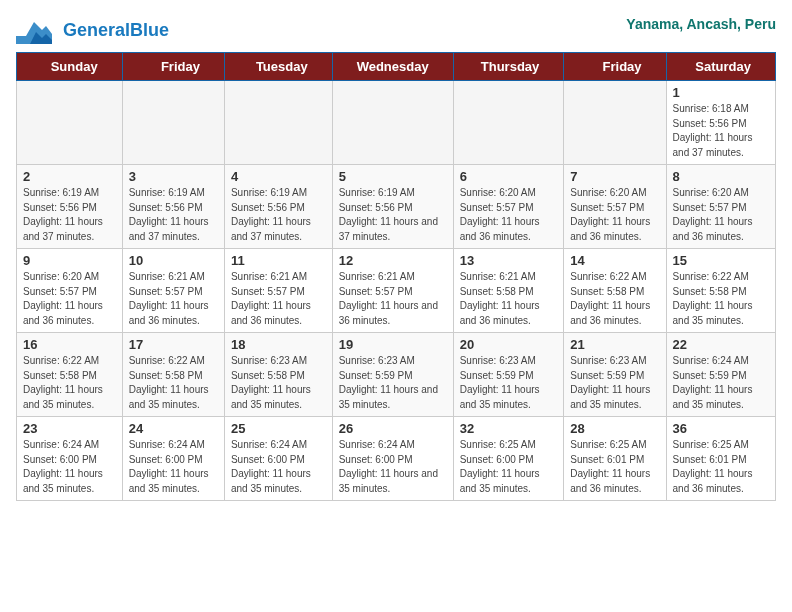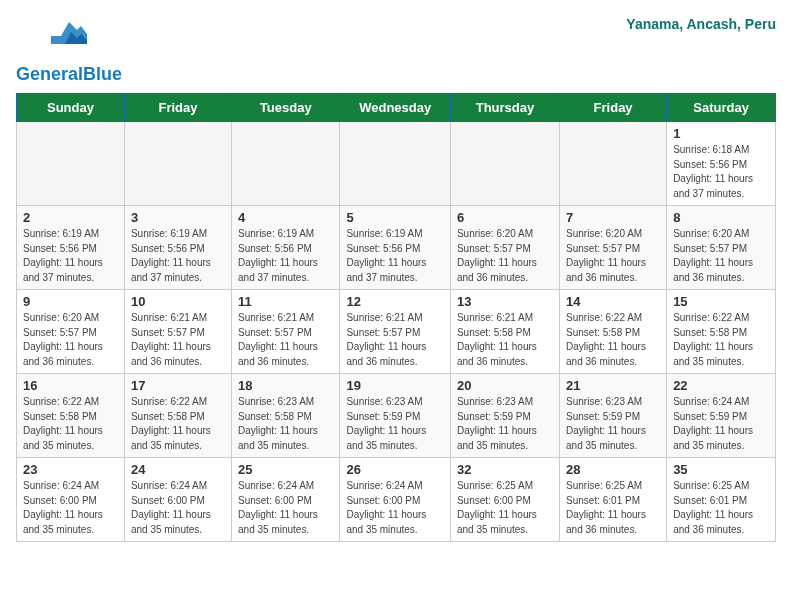--- a/index.html
+++ b/index.html
@@ -12,22 +12,21 @@
     }
     .header {
       display: flex;
       justify-content: space-between;
       align-items: flex-start;
       margin-bottom: 8px;
     }
     .logo {
       display: flex;
       align-items: center;
-      gap: 20px;
-      flex-direction: column;
+      gap: 11px;
     }
     .logo-text {
       font-size: 18px;
       font-weight: bold;
       color: #333;
     }
     .logo-text span {
       color: #1a7abf;
     }
     .logo-icon {
@@ -46,24 +45,24 @@
       font-size: 14px;
       color: #0f766e;
       font-weight: bold;
     }
     .calendar {
       width: 100%;
       border-collapse: collapse;
       border: 1px solid #ccc;
     }
     .calendar th {
-      background: #15803d;
+      background: #7f1d1d;
       color: #fff;
-      text-align: center;
-      padding: 6px 8px;
+      text-align: right;
+      padding: 6px 24px;
       font-size: 13px;
       font-weight: bold;
       border: 1px solid #1565a8;
     }
     .calendar td {
       vertical-align: top;
       border: 1px solid #ccc;
       padding: 4px 6px;
       width: 113px;
       min-height: 80px;
@@ -243,18 +242,18 @@
         </td>
         <td>
           <span class="day-number">32</span>
           <div class="day-info">Sunrise: 6:25 AM<br>Sunset: 6:00 PM<br>Daylight: 11 hours and 35 minutes.</div>
         </td>
         <td>
           <span class="day-number">28</span>
           <div class="day-info">Sunrise: 6:25 AM<br>Sunset: 6:01 PM<br>Daylight: 11 hours and 36 minutes.</div>
         </td>
         <td>
-          <span class="day-number">35</span>
+          <span class="day-number">36</span>
           <div class="day-info">Sunrise: 6:25 AM<br>Sunset: 6:01 PM<br>Daylight: 11 hours and 36 minutes.</div>
         </td>
       </tr>
     </tbody>
 </table>
 
 </body></html>

